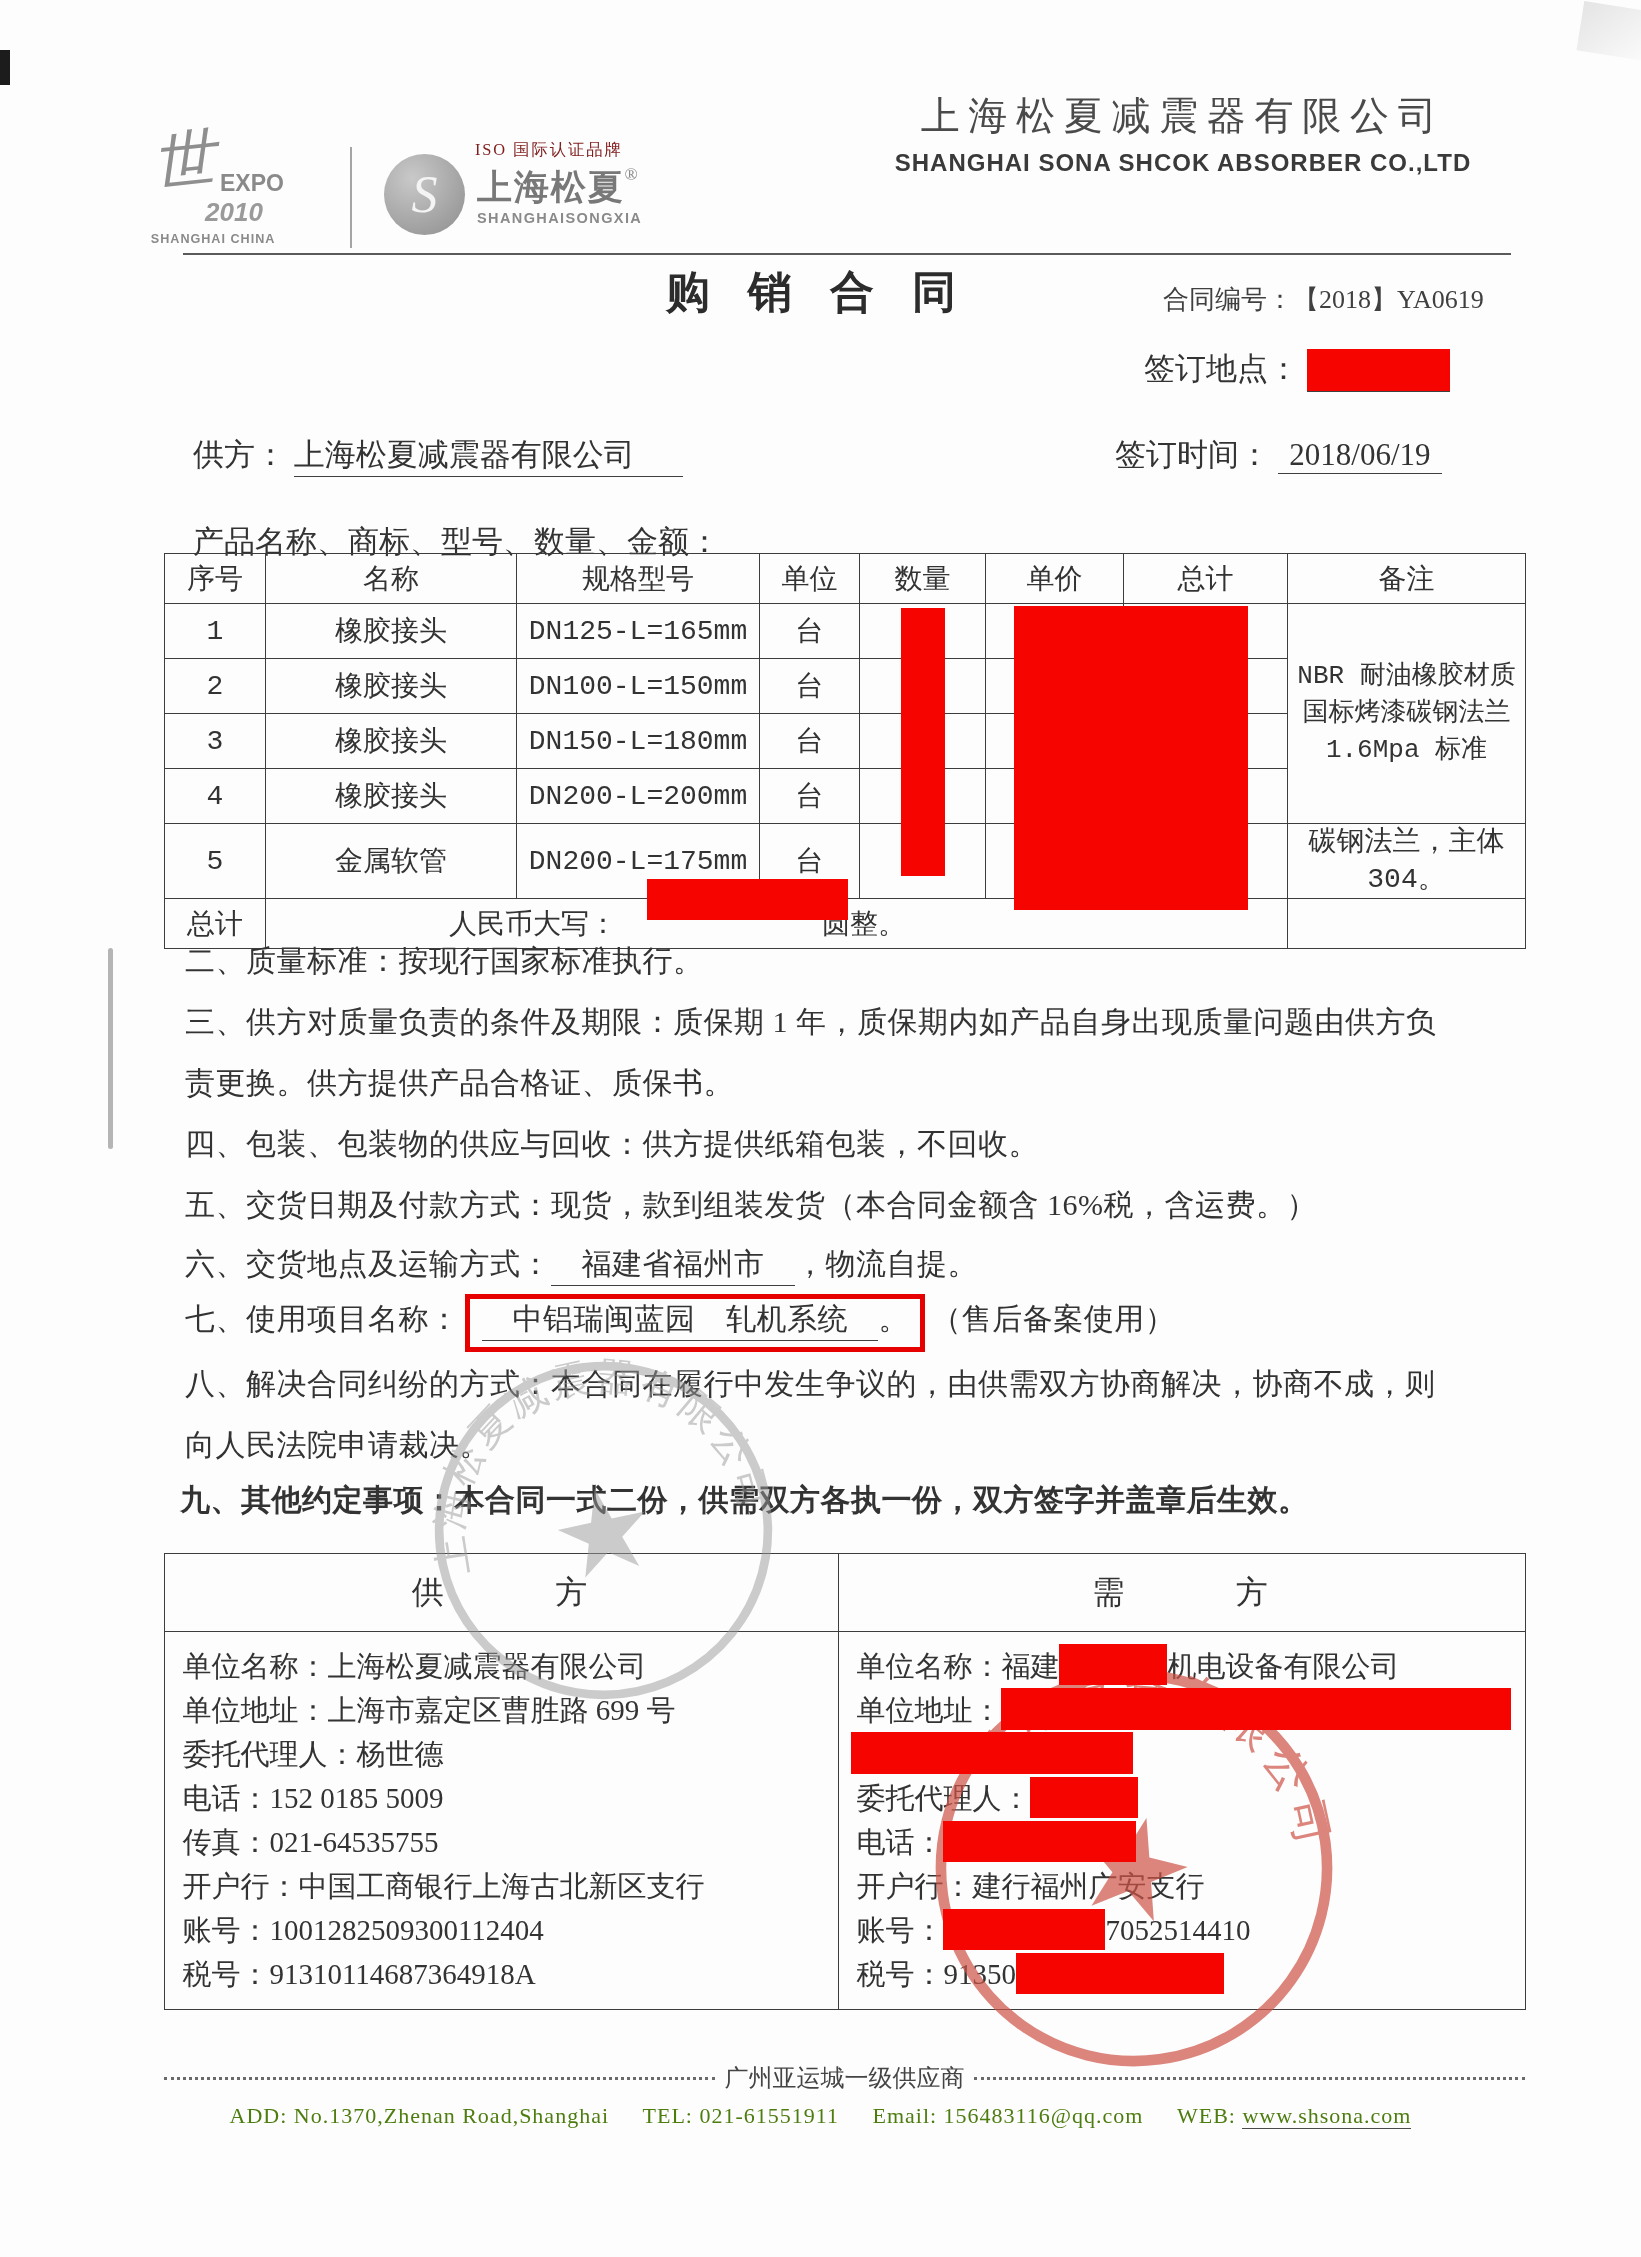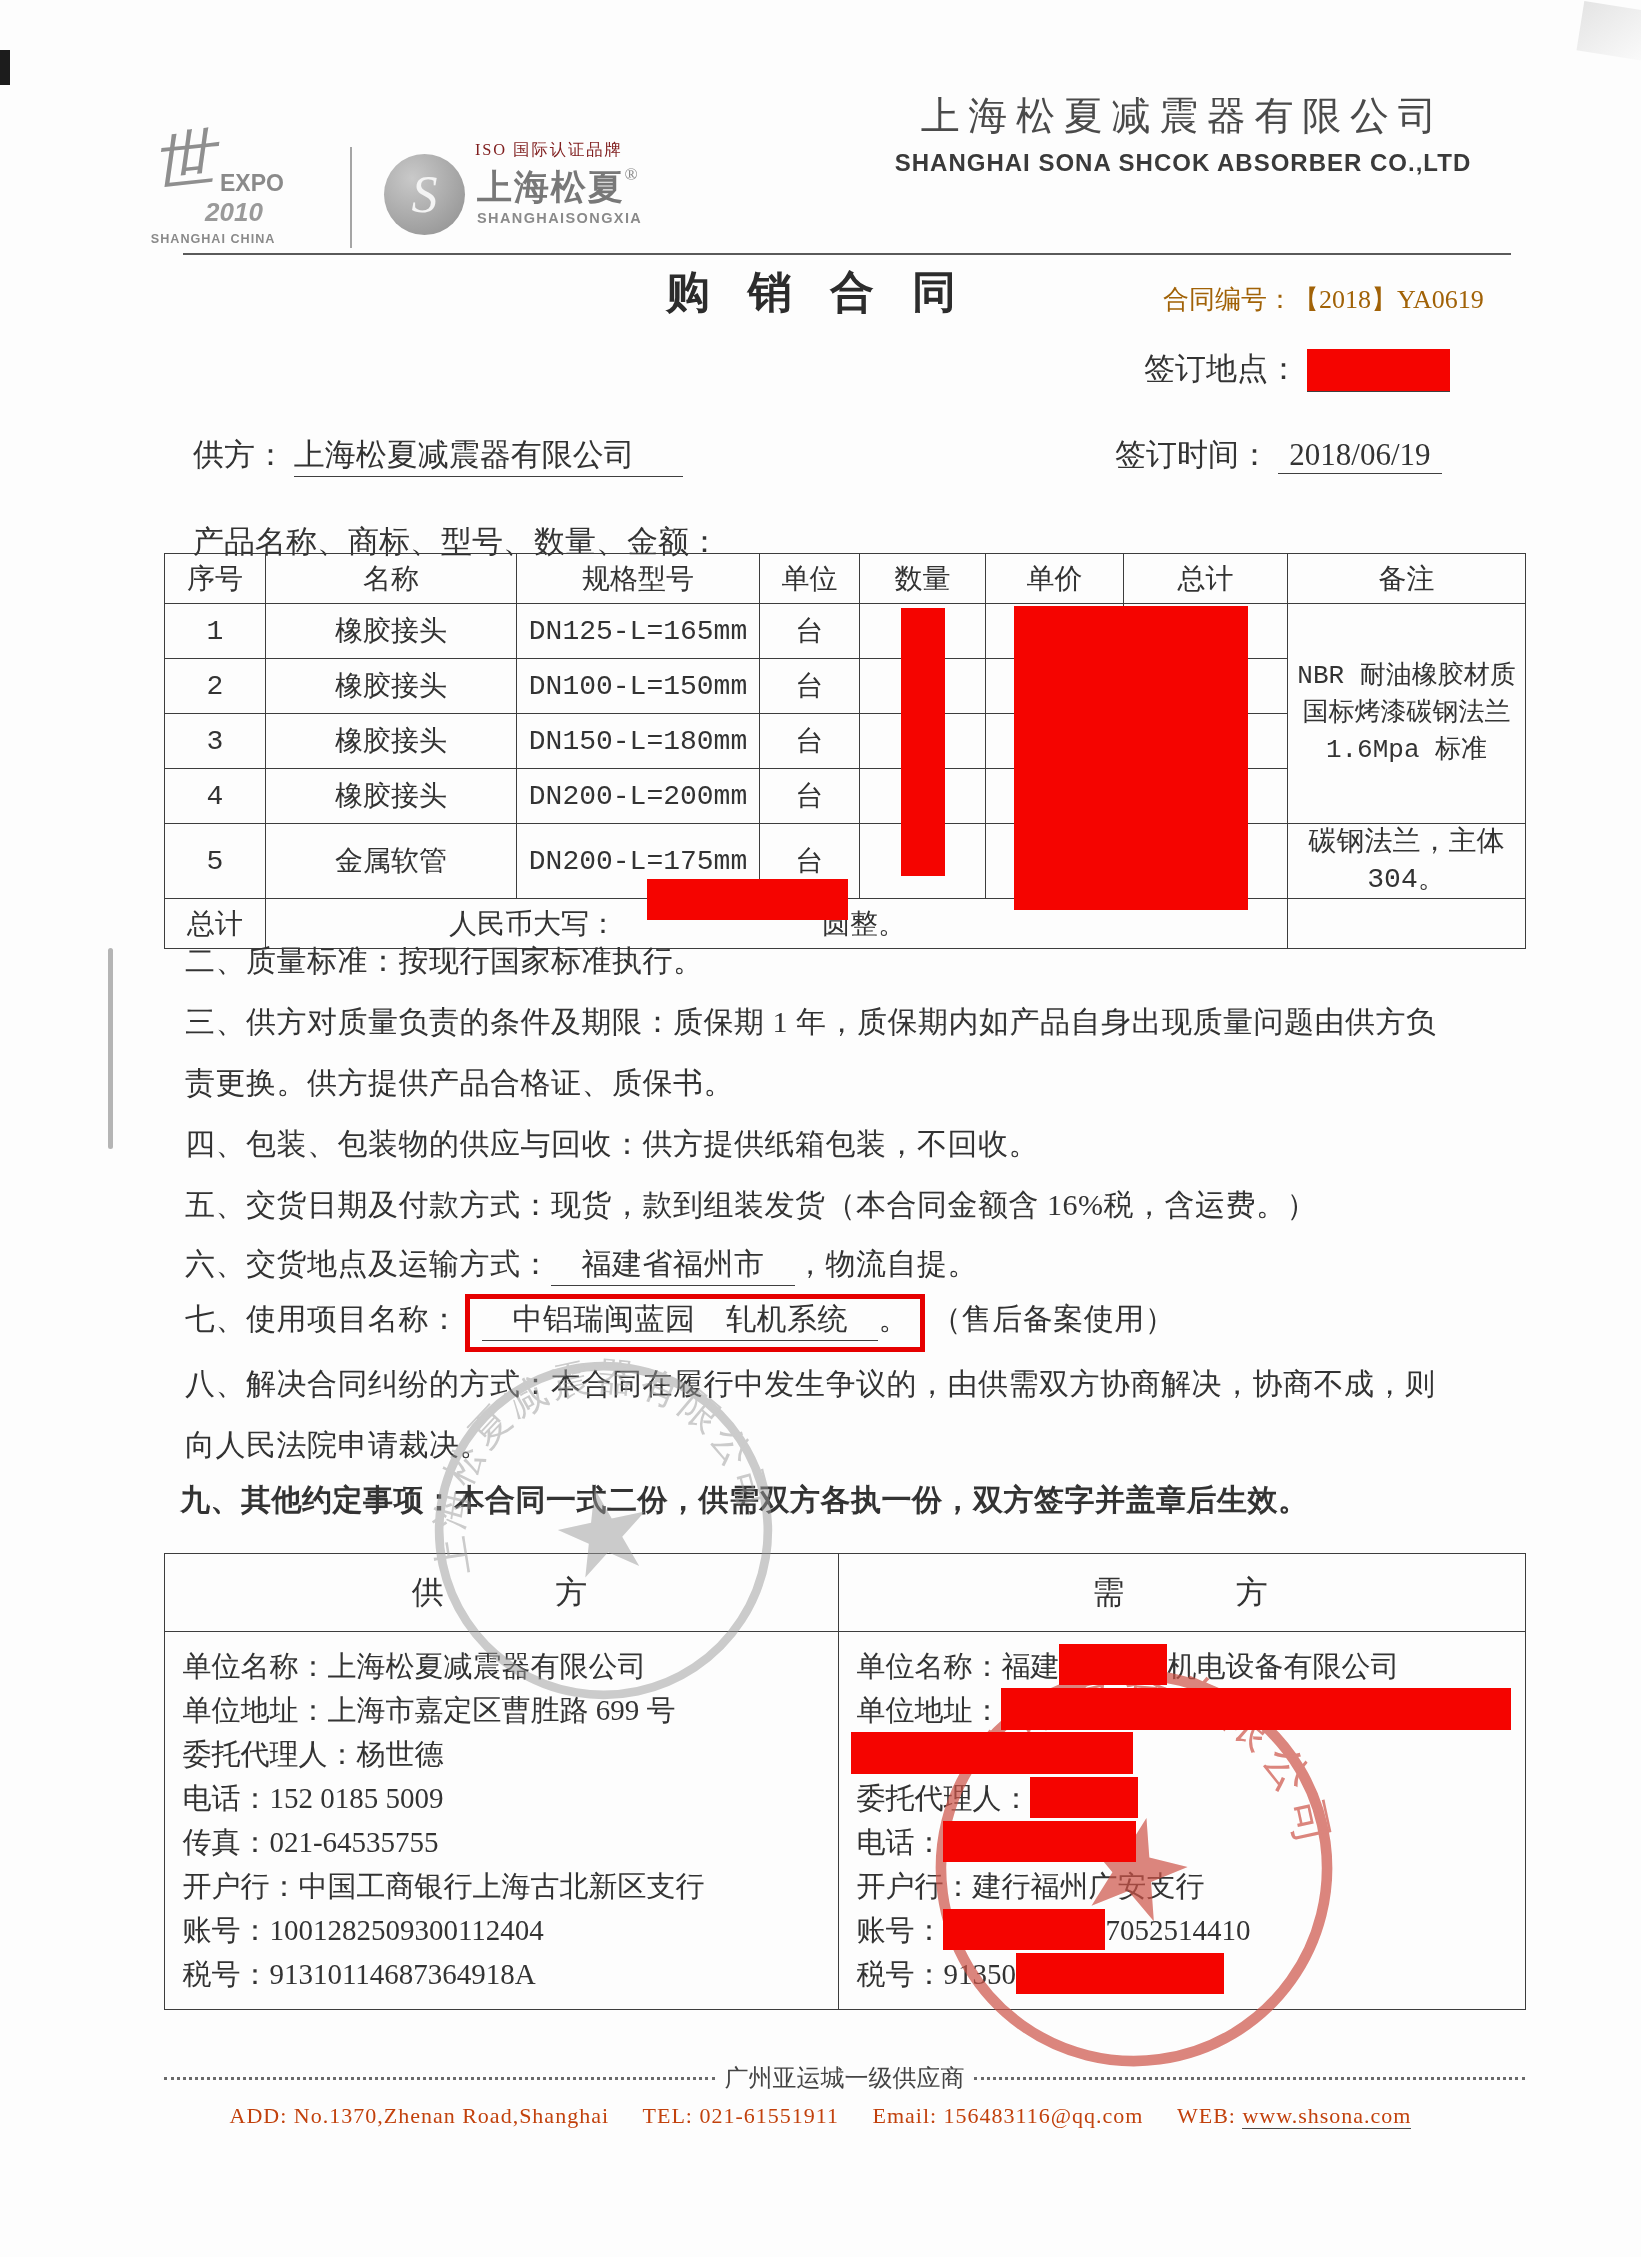--- a/index.html
+++ b/index.html
@@ -16,21 +16,21 @@
   .iso-line{font-size:16.4px;color:#7f1d1d;letter-spacing:1.9px;}
   .brand-cn{font-size:35px;font-weight:bold;color:#787878;font-family:"Liberation Sans",sans-serif;letter-spacing:1.9px;}
   .brand-reg{font-size:17.4px;color:#8a8a8a;vertical-align:top;}
   .brand-en{font-size:14.5px;font-weight:bold;color:#8a8a8a;letter-spacing:1.4px;font-family:"Liberation Sans",sans-serif;}
   .company-cn{font-size:39px;letter-spacing:8.7px;color:#4a4a4a;white-space:nowrap;}
   .company-en{font-size:24px;font-weight:bold;letter-spacing:1px;color:#3a3a3a;
               font-family:"Liberation Sans",sans-serif;white-space:nowrap;}
   .hrule{height:1.9px;background:#5a5a5a;}
   
   .doc-title{font-size:44px;letter-spacing:13.5px;font-weight:600;color:#2c2c2c;white-space:nowrap;text-align:center;}
-  .contract-no{font-size:26px;color:#a16207;white-space:nowrap;}
+  .contract-no{font-size:26px;color:#404040;white-space:nowrap;}
   
   .fieldrow{font-size:31px;color:#333;white-space:nowrap;}
   .uval{display:inline-block;border-bottom:1.9px solid #3f3f3f;}
   .redact{display:inline-block;background:#f50400;vertical-align:-11.6px;}
   .redact-abs{position:absolute;background:#f50400;z-index:10;}
   
   .ptable{border-collapse:collapse;width:1361px;table-layout:fixed;}
   .ptable th,.ptable td{border:1.9px solid #3d3d3d;font-weight:normal;font-size:28px;
         text-align:center;color:#333;padding:0;}
   .ptable tr{height:55px;font-family:Liberation Mono, monospace;}
@@ -46,21 +46,21 @@
   .btable{border-collapse:collapse;width:1361px;table-layout:fixed;}
   .btable td{border:1.9px solid #3d3d3d;vertical-align:top;color:#333;}
   .bh td{height:75px;text-align:center;font-size:32px;letter-spacing:3.9px;vertical-align:middle;}
   .bcell{padding:11.6px 0 0 17.4px;font-size:29px;line-height:44px;white-space:nowrap;}
   .rb{display:inline-block;background:#f50400;vertical-align:-9.7px;position:relative;z-index:10;}
   
   .stamp{position:absolute;z-index:5;pointer-events:none;}
   
   .footband{display:flex;align-items:center;font-size:24px;color:#444;}
   .dotline{flex:1;border-top:3.9px dotted #6a6a6a;height:0;}
-  .footaddr{font-size:22px;color:#c2410c;letter-spacing:1px;white-space:nowrap;}
+  .footaddr{font-size:22px;color:#4d7c0f;letter-spacing:1px;white-space:nowrap;}
   .weblink{border-bottom:1.9px solid #4a4a4a;}
   .artifact{position:absolute;}
 </style>
 </head>
 <body>
 
 <div class="page">
 
   <div class="artifact" style="left:0;top:50px;width:9.7px;height:35px;background:#1c1c1c;"></div>
   <div class="artifact" style="left:108px;top:948px;width:4.8px;height:201px;background:#9c9c9c;opacity:.75;border-radius:2.9px;"></div>

